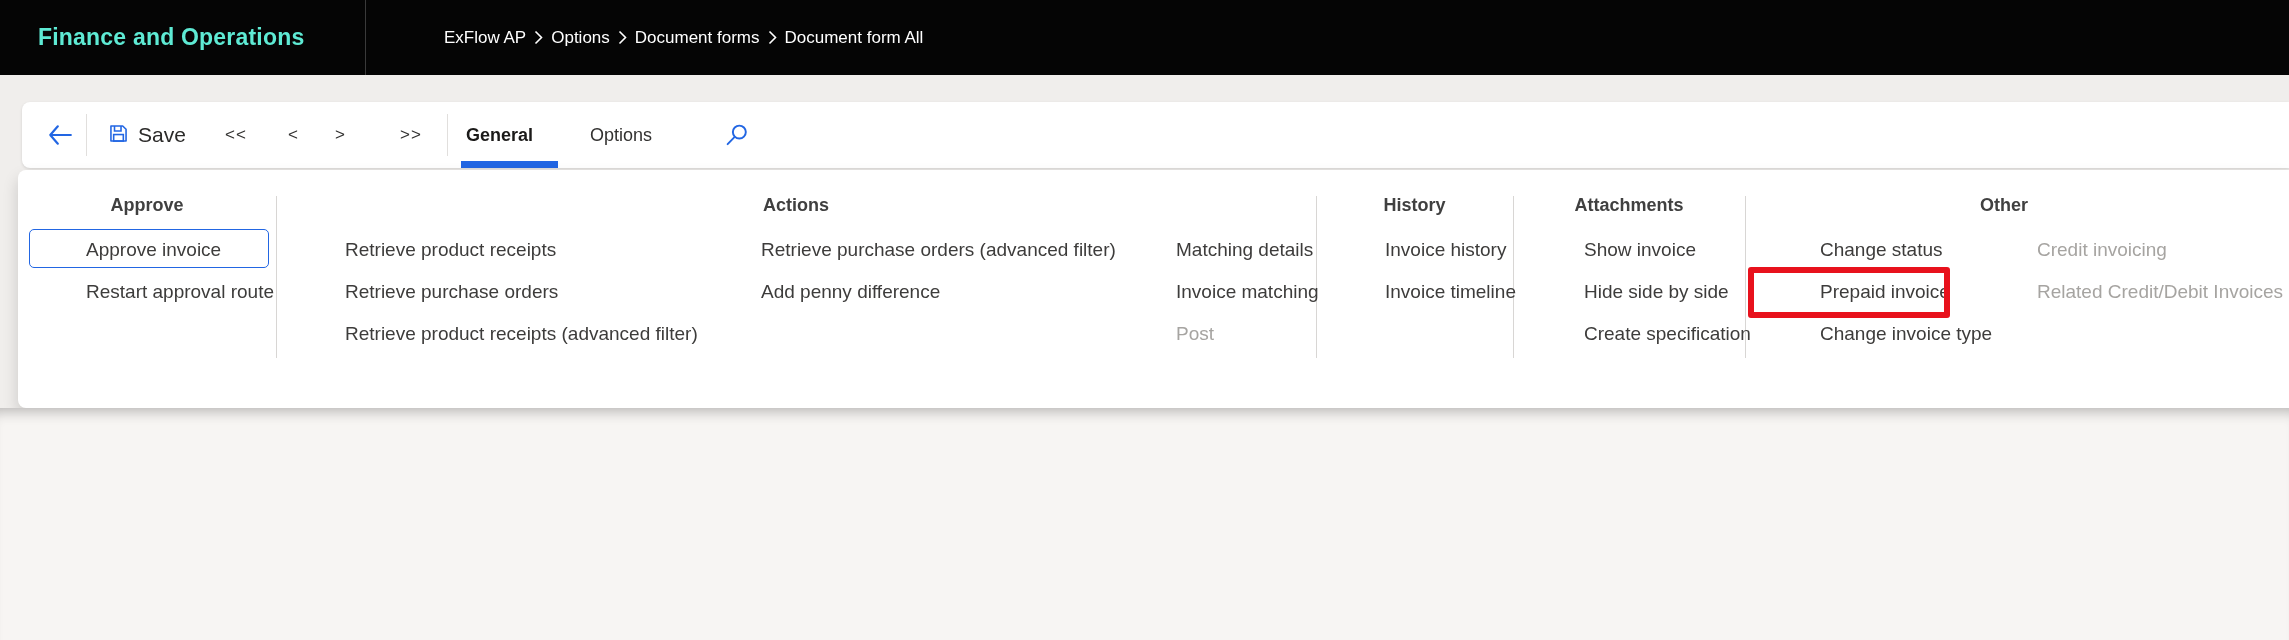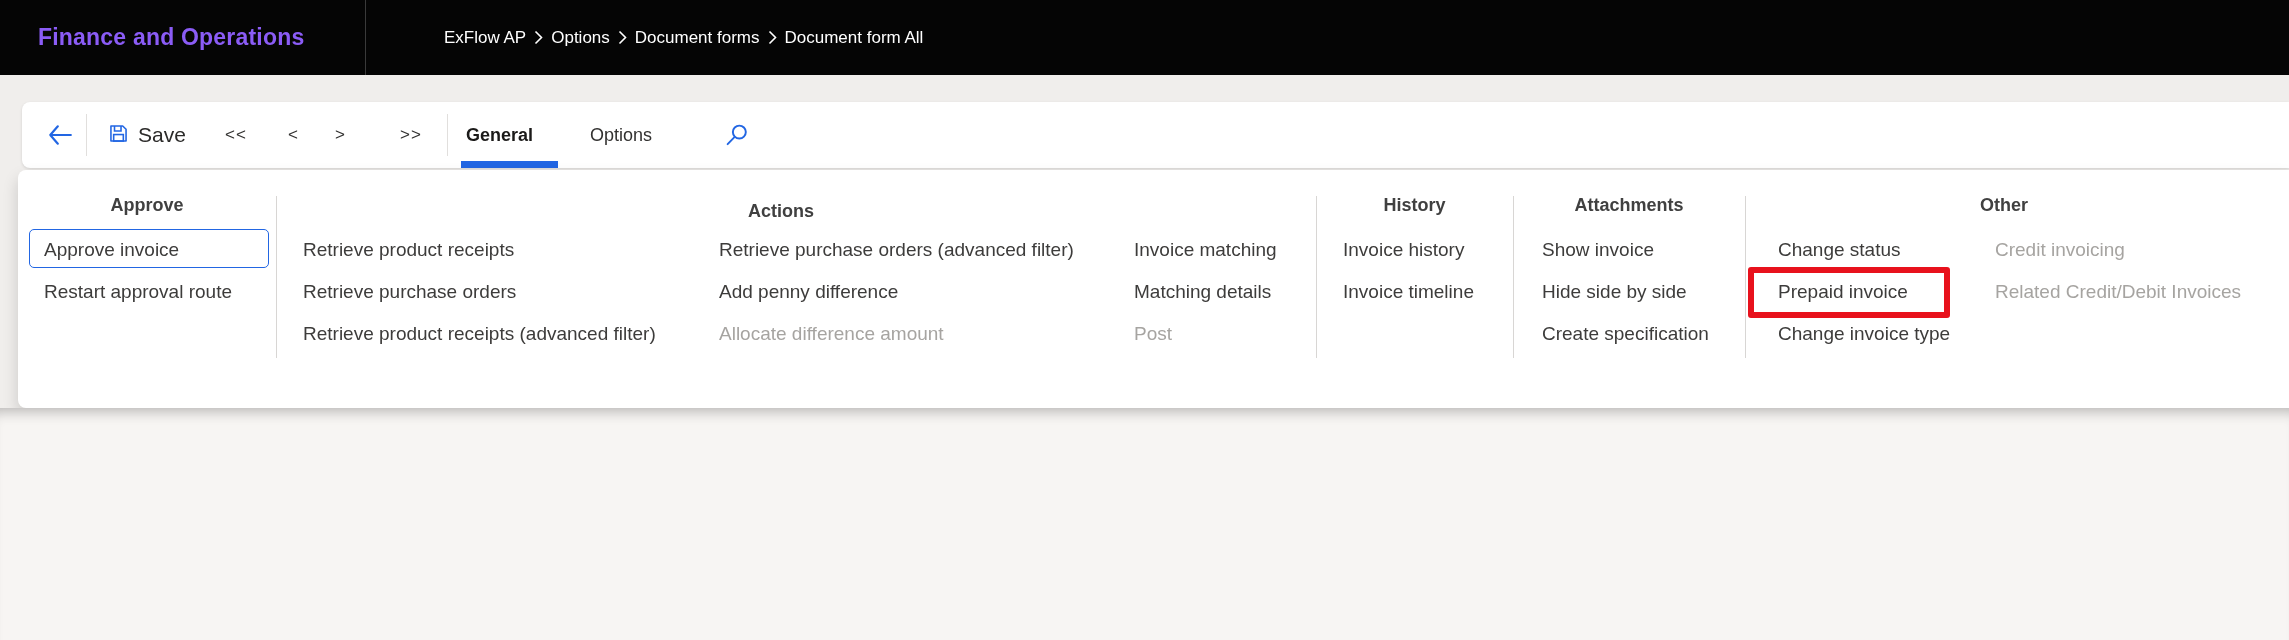--- a/index.html
+++ b/index.html
@@ -1,41 +1,41 @@
 <!DOCTYPE html>
 <html><head>
 <meta charset="utf-8">
 <style>
   * { margin:0; padding:0; box-sizing:border-box; }
   html,body { width:2289px; height:640px; overflow:hidden; }
   body { font-family:"Liberation Sans","DejaVu Sans",sans-serif; background:#f0eeec; position:relative; }
 
   
   .topbar { position:absolute; left:0; top:0; width:2289px; height:75px; background:#050505; display:flex; align-items:center; }
-  .app-title { position:absolute; left:38px; top:0; height:75px; display:flex; align-items:center; color:#8b5cf6; font-size:23px; font-weight:bold; letter-spacing:.2px; }
+  .app-title { position:absolute; left:38px; top:0; height:75px; display:flex; align-items:center; color:#5eead4; font-size:23px; font-weight:bold; letter-spacing:.2px; }
   .topbar-sep { position:absolute; left:365px; top:0; width:1px; height:75px; background:#3a3a3a; }
   .breadcrumb { position:absolute; left:444px; top:0; height:75px; display:flex; align-items:center; gap:8px; color:#fff; font-size:17px; }
   .crumb { white-space:nowrap; cursor:default; }
   .crumb-chev { display:flex; align-items:center; }
 
   
   .toolbar-card { position:absolute; left:22px; top:102px; width:2267px; height:66px; background:#fff; border-radius:8px 0 0 8px; box-shadow:0 1px 3px rgba(0,0,0,.12); }
   .tb-el { position:absolute; top:0; height:66px; display:flex; align-items:center; }
   .tb-divider { position:absolute; top:12px; width:1px; height:42px; background:#e1dfdd; }
   .tb-text { font-size:21px; color:#2b2a29; }
   .nav-btn { font-size:17px; color:#323130; letter-spacing:1px; }
   .tab { font-size:18px; color:#323130; }
   .tab.active { font-weight:bold; color:#1b1a19; }
   .tab-underline { position:absolute; left:439px; bottom:0; width:97px; height:7px; background:#2266E3; }
 
   
   .flyout { position:absolute; left:18px; top:170px; width:2271px; height:238px; background:#fff; border-radius:8px 0 0 8px; box-shadow:0 8px 16px rgba(0,0,0,.16); }
   .grp-header { position:absolute; top:22px; height:26px; font-size:18px; font-weight:bold; color:#404040; text-align:center; line-height:26px; }
   .fly-divider { position:absolute; top:26px; width:1px; height:162px; background:#d8d6d4; }
-  .ap-col { position:absolute; top:59px; }
+  .ap-col { position:absolute; top:59px;margin-left:42px; }
   .ap-item { height:42px; line-height:42px; font-size:19px; color:#3d3c3b; white-space:nowrap; cursor:pointer; }
   .ap-item.disabled { color:#a6a4a1; cursor:default; }
   .focus-box { position:absolute; left:11px; top:59px; width:240px; height:39px; border:1.5px solid #2266E3; border-radius:5px; }
   .red-box { position:absolute; left:1730px; top:97px; width:202px; height:51px; border:6px solid #E8111C; border-radius:3px; }
 
   
   .form-section { position:absolute; left:0; top:408px; width:2289px; height:232px; background:#f7f5f3; box-shadow:inset 0 14px 14px -11px rgba(0,0,0,.28); }
 </style>
 </head>
 <body>
@@ -95,21 +95,21 @@
     <svg width="25" height="25" viewBox="0 0 22 22">
         <circle cx="13.5" cy="8" r="5.7" fill="none" stroke="#2266E3" stroke-width="1.7"></circle>
         <line x1="9.2" y1="12.4" x2="3.2" y2="18.6" stroke="#2266E3" stroke-width="1.7" stroke-linecap="round"></line>
       </svg>
   </div>
 </div>
 
 <div class="flyout">
 
   <div class="grp-header" style="left:0; width:258px;">Approve</div>
-  <div class="grp-header" style="left:243px; width:1040px;margin-top:6px;">Actions</div>
+  <div class="grp-header" style="left:258px; width:1040px;">Actions</div>
   <div class="grp-header" style="left:1298px; width:197px;">History</div>
   <div class="grp-header" style="left:1495px; width:232px;">Attachments</div>
   <div class="grp-header" style="left:1727px; width:518px;">Other</div>
 
   <div class="fly-divider" style="left:258px;"></div>
   <div class="fly-divider" style="left:1298px;"></div>
   <div class="fly-divider" style="left:1495px;"></div>
   <div class="fly-divider" style="left:1727px;"></div>
 
   <div class="focus-box"></div>
@@ -121,26 +121,25 @@
 
   <div class="ap-col" style="left:285px;">
     <div class="ap-item">Retrieve product receipts</div>
     <div class="ap-item">Retrieve purchase orders</div>
     <div class="ap-item">Retrieve product receipts (advanced filter)</div>
   </div>
 
   <div class="ap-col" style="left:701px;">
     <div class="ap-item">Retrieve purchase orders (advanced filter)</div>
     <div class="ap-item">Add penny difference</div>
-    <div class="ap-item disabled">Allocate difference amount</div>
   </div>
 
   <div class="ap-col" style="left:1116px;">
+    <div class="ap-item">Matching details</div>
     <div class="ap-item">Invoice matching</div>
-    <div class="ap-item">Matching details</div>
     <div class="ap-item disabled">Post</div>
   </div>
 
   <div class="ap-col" style="left:1325px;">
     <div class="ap-item">Invoice history</div>
     <div class="ap-item">Invoice timeline</div>
   </div>
 
   <div class="ap-col" style="left:1524px;">
     <div class="ap-item">Show invoice</div>

